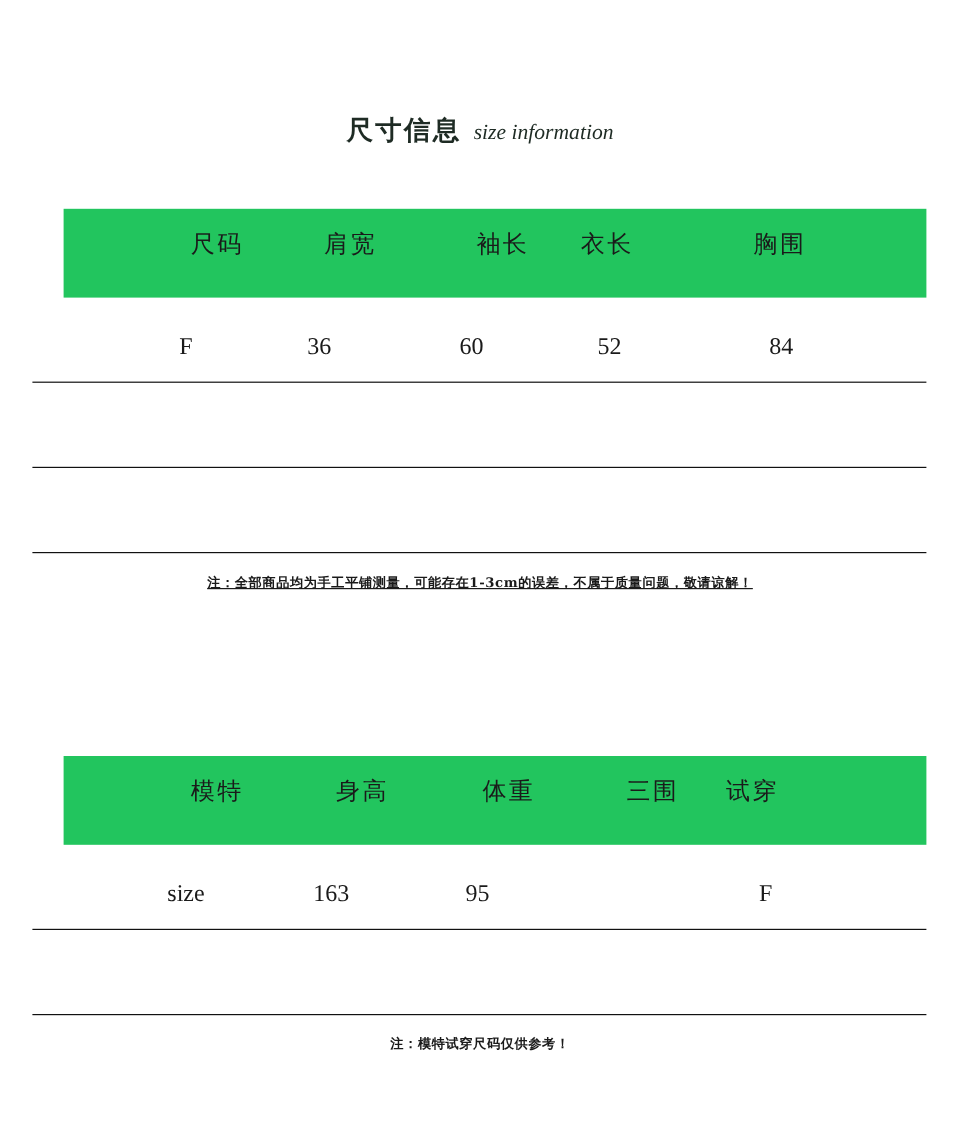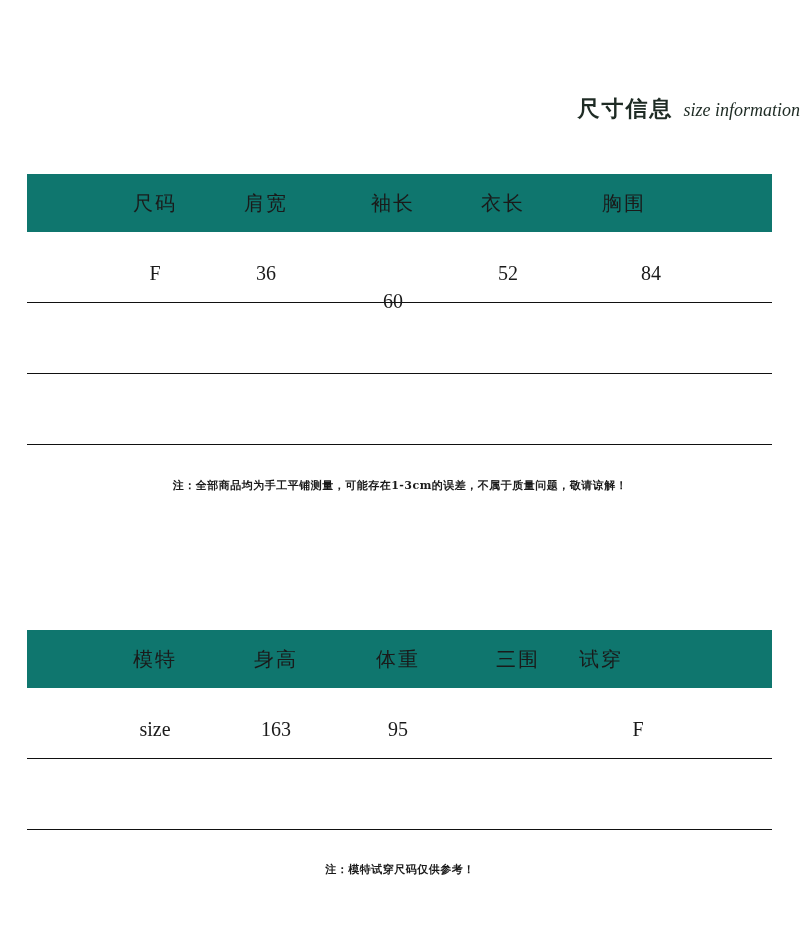--- a/index.html
+++ b/index.html
@@ -13,21 +13,21 @@
       position: relative;
       overflow: hidden;
       font-family: "DejaVu Serif", "Liberation Serif", serif;
       color: #1a1a1a;
     }
     .title {
       position: absolute;
       top: 94px;
       left: 0;
       width: 800px;
-      text-align: right;
+      text-align: center;
       white-space: nowrap;
     }
     .title-cn {
       font-family: "DejaVu Serif", serif;
       font-weight: bold;
       font-size: 22px;
       color: #1e2b24;
       letter-spacing: 2px;
       vertical-align: baseline;
     }
@@ -38,23 +38,24 @@
       color: #1e2b24;
       margin-left: 10px;
       vertical-align: baseline;
     }
     .table {
       position: absolute;
       left: 27px;
       width: 745px;
     }
     .header-row {
-      height: 58px;
-      background: #0f766e;
+      height: 74px;
+      background: #22c55e;
       position: relative;
+      margin-left: 26px;
     }
     .row {
       height: 70px;
       border-bottom: 1.5px solid #111111;
       position: relative;
     }
     .cell {
       position: absolute;
       top: 0;
       transform: translateX(-50%);
@@ -91,35 +92,35 @@
 
 <div class="title">
   <span class="title-cn">尺寸信息</span><span class="title-en">size information</span>
 </div>
 
 <div class="table" style="top:174px;">
   <div class="header-row">
     <span class="cell" style="left:128px;">尺码</span>
     <span class="cell" style="left:239px;">肩宽</span>
     <span class="cell" style="left:366px;">袖长</span>
-    <span class="cell" style="left:476px;text-align:center;">衣长</span>
+    <span class="cell" style="left:453px;text-align:center;">衣长</span>
     <span class="cell" style="left:597px;">胸围</span>
   </div>
   <div class="row">
     <span class="cell" style="left:128px;">F</span>
     <span class="cell" style="left:239px;text-align:right;">36</span>
-    <span class="cell" style="left:366px;margin-top:28px;">60</span>
+    <span class="cell" style="left:366px;">60</span>
     <span class="cell" style="left:481px;">52</span>
     <span class="cell" style="left:597px;margin-left:27px;">84</span>
   </div>
   <div class="row"></div>
   <div class="row"></div>
 </div>
 
-<div class="note" style="top:478px;">注：全部商品均为手工平铺测量，可能存在1-3cm的误差，不属于质量问题，敬请谅解！</div>
+<div class="note" style="top:478px;text-decoration:underline;">注：全部商品均为手工平铺测量，可能存在1-3cm的误差，不属于质量问题，敬请谅解！</div>
 
 <div class="table" style="top:630px;">
   <div class="header-row">
     <span class="cell" style="left:128px;">模特</span>
     <span class="cell" style="left:249px;">身高</span>
     <span class="cell" style="left:371px;">体重</span>
     <span class="cell" style="left:491px;">三围</span>
     <span class="cell" style="left:574px;">试穿</span>
   </div>
   <div class="row">

